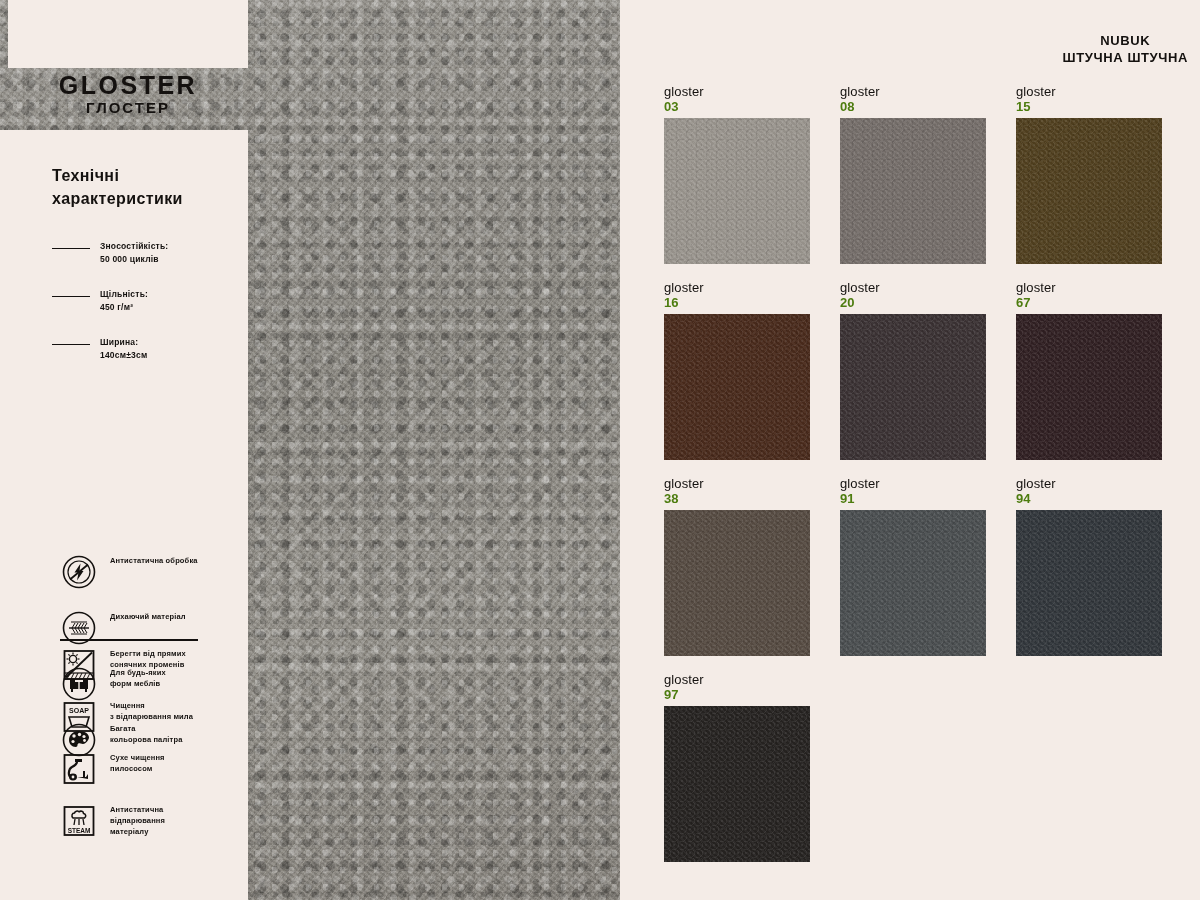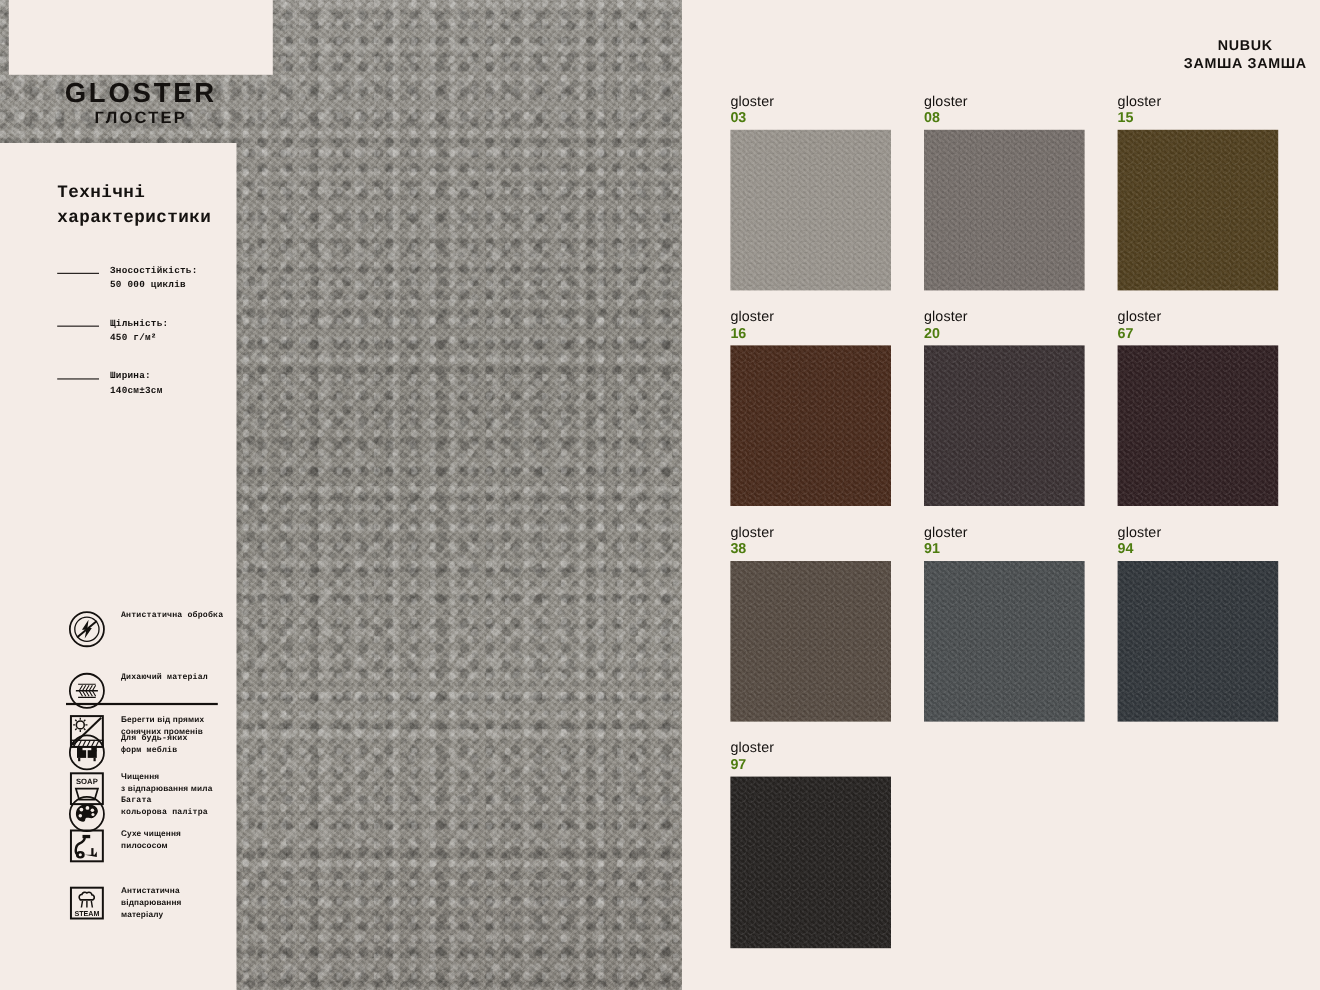--- a/index.html
+++ b/index.html
@@ -37,21 +37,21 @@
       repeating-radial-gradient(circle at 30% 40%, rgba(255,255,255,.09) 0 1px, transparent 1px 5px),
       repeating-radial-gradient(circle at 70% 70%, rgba(0,0,0,.10) 0 1px, transparent 1px 6px);
     background-size:9px 9px, 11px 11px;
     mix-blend-mode:overlay;
   }
 
   
   .panel-cream{position:absolute;background:#f4ece7;}
 
   #top-left-block{left:8px;top:0;width:240px;height:68px;}
-  #spec-panel{left:0;top:130px;width:215px;height:770px;font-family:Liberation Mono, monospace;}
+  #spec-panel{left:0;top:130px;width:248px;height:770px;}
   #right-panel{left:620px;top:0;width:580px;height:900px;}
 
   
   #brand{
     position:absolute;left:8px;top:72px;width:240px;height:58px;
     text-align:center;color:#14110f;
   }
   #brand .brand-en{
     font-size:25px;font-weight:bold;letter-spacing:2.5px;line-height:26px;
   }
@@ -316,21 +316,21 @@
         <span>відпарювання</span><br>
         <span>матеріалу</span>
       </span>
     </div>
   </div>
 
   <div class="panel-cream" id="right-panel"></div>
 
   <div id="right-header">
     <div class="h1">NUBUK</div>
-    <div class="h2">ЗАМША ЗАМША</div>
+    <div class="h2">ШТУЧНА ШТУЧНА</div>
   </div>
 
   <div id="swatch-grid">
 
     <div class="swatch-cell">
       <div class="sw-name">gloster</div>
       <div class="sw-code">03</div>
       <div class="sw-chip" id="chip0" style="background-color: rgb(155, 150, 143);"></div>
     </div>
 

